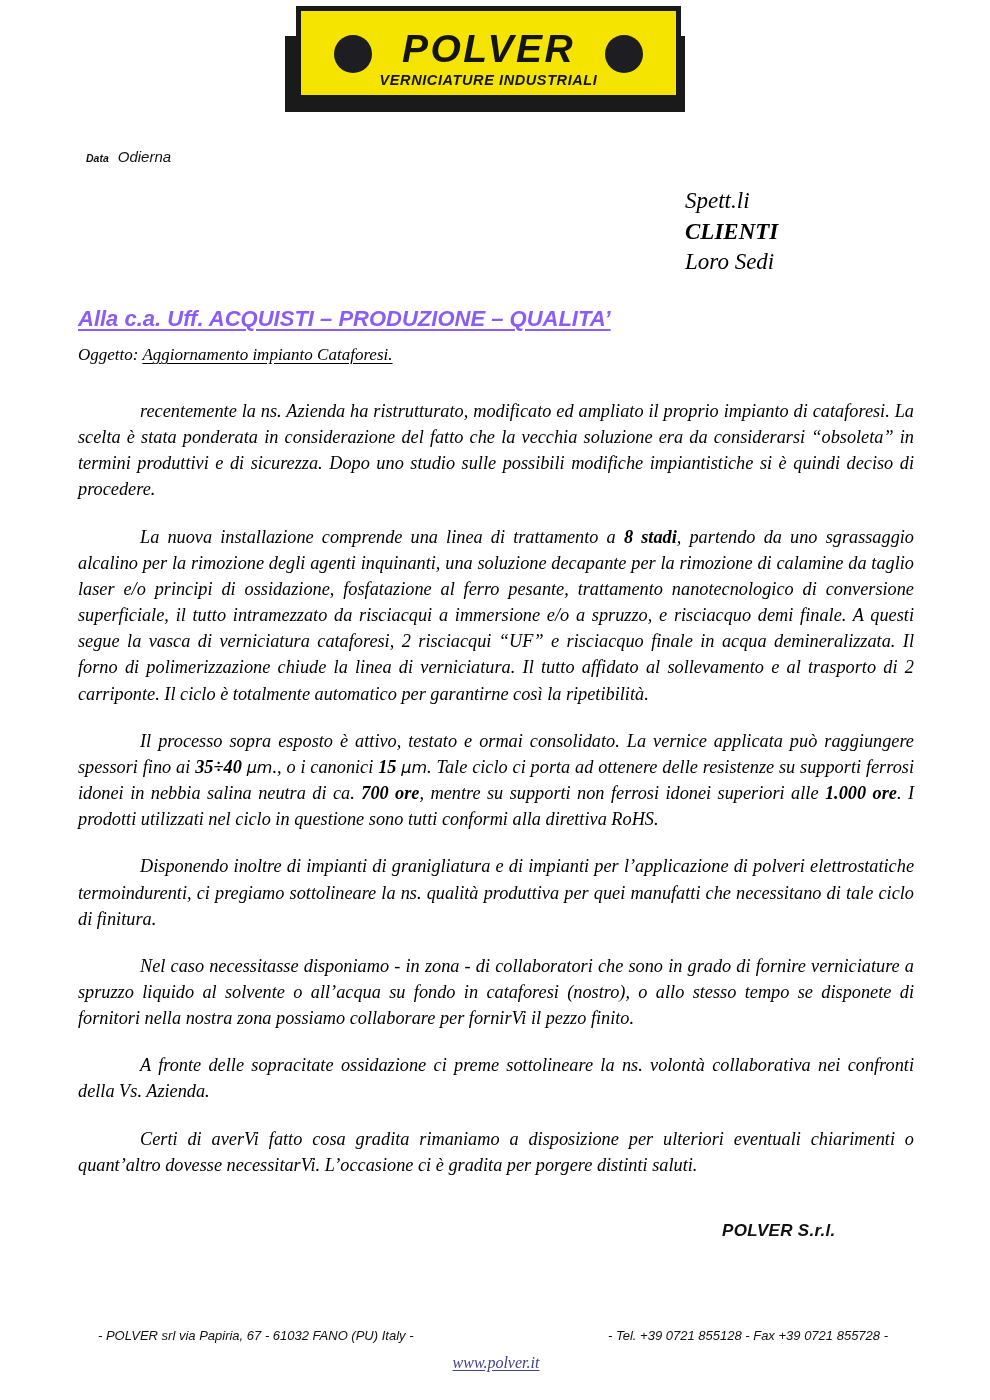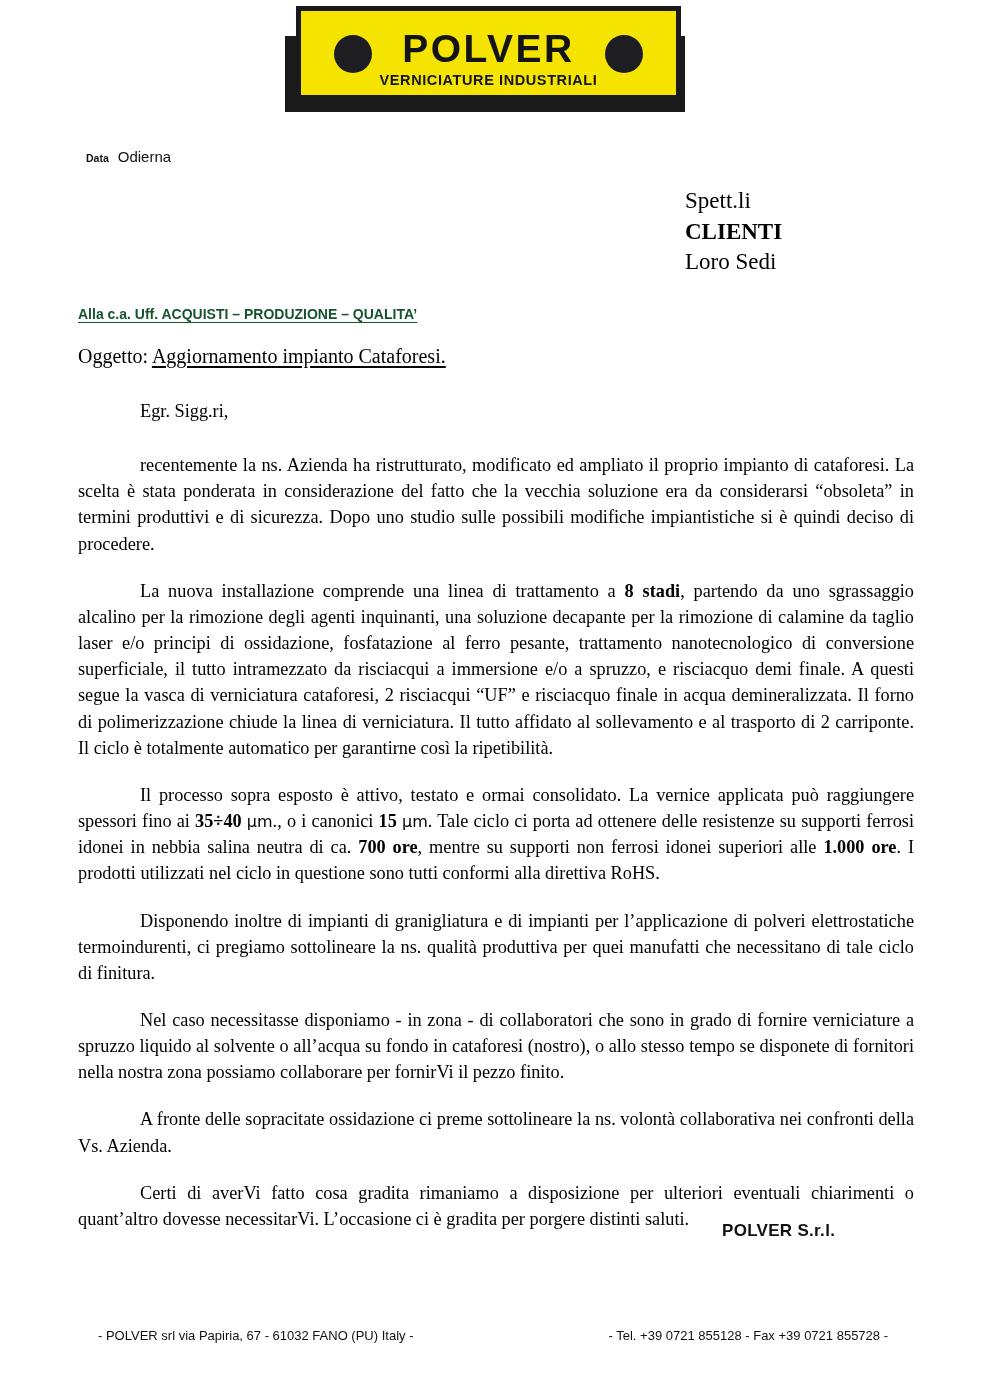--- a/index.html
+++ b/index.html
@@ -15,20 +15,21 @@
     font-family: "Liberation Serif", "DejaVu Serif", serif;
     color: #000000;
     overflow: hidden;
   }
 
   .page {
     position: relative;
     width: 990px;
     height: 1012px;
     box-sizing: border-box;
+    font-style: italic;
   }
 
   
   .logo-block {
     position: absolute;
     left: 285px;
     top: 6px;
     width: 410px;
     height: 110px;
   }
@@ -127,33 +128,33 @@
   }
   .recipient .bold { font-weight: bold; }
 
   
   .attn {
     position: absolute;
     left: 78px;
     top: 306px;
     font-family: "Liberation Sans", "DejaVu Sans", sans-serif;
     font-weight: bold;
-    font-size: 14px;
+    font-size: 22px;
     text-decoration: underline;
     text-underline-offset: 3px;
-    color: #14532d;
+    color: #8b5cf6;
     white-space: nowrap;
   }
 
   
   .subject {
     position: absolute;
     left: 78px;
     top: 345px;
-    font-size: 20px;
+    font-size: 17px;
     white-space: nowrap;
   }
   .subject .u {
     text-decoration: underline;
     text-underline-offset: 3px;
   }
 
   
   .body {
     position: absolute;
@@ -251,21 +252,20 @@
   </div>
 
   <div class="attn">Alla c.a. Uff. ACQUISTI – PRODUZIONE – QUALITA’</div>
 
   <div class="subject">
     <span>Oggetto: </span><span class="u">Aggiornamento impianto Cataforesi.</span>
   </div>
 
   <div class="body">
 
-    <p class="greeting">Egr. Sigg.ri,</p>
 
     <p>recentemente la ns. Azienda ha ristrutturato, modificato ed ampliato il proprio impianto di cataforesi. La scelta è stata ponderata in considerazione del fatto che la vecchia soluzione era da considerarsi “obsoleta” in termini produttivi e di sicurezza. Dopo uno studio sulle possibili modifiche impiantistiche si è quindi deciso di procedere.</p>
 
     <p><span>La nuova installazione comprende una linea di trattamento a </span><b>8 stadi</b><span>, partendo da uno sgrassaggio alcalino per la rimozione degli agenti inquinanti, una soluzione decapante per la rimozione di calamine da taglio laser e/o principi di ossidazione, fosfatazione al ferro pesante, trattamento nanotecnologico di conversione superficiale, il tutto intramezzato da risciacqui a immersione e/o a spruzzo, e risciacquo demi finale. A questi segue la vasca di verniciatura cataforesi, 2 risciacqui “UF” e risciacquo finale in acqua demineralizzata. Il forno di polimerizzazione chiude la linea di verniciatura. Il tutto affidato al sollevamento e al trasporto di 2 carriponte. Il ciclo è totalmente automatico per garantirne così la ripetibilità.</span></p>
 
     <p><span>Il processo sopra esposto è attivo, testato e ormai consolidato. La vernice applicata può raggiungere spessori fino ai </span><b>35÷40</b> <span class="mu">μm</span><span>., o i canonici </span><b>15</b> <span class="mu">μm</span><span>. Tale ciclo ci porta ad ottenere delle resistenze su supporti ferrosi idonei in nebbia salina neutra di ca. </span><b>700 ore</b><span>, mentre su supporti non ferrosi idonei superiori alle </span><b>1.000 ore</b><span>. I prodotti utilizzati nel ciclo in questione sono tutti conformi alla direttiva RoHS.</span></p>
 
     <p>Disponendo inoltre di impianti di granigliatura e di impianti per l’applicazione di polveri elettrostatiche termoindurenti, ci pregiamo sottolineare la ns. qualità produttiva per quei manufatti che necessitano di tale ciclo di finitura.</p>
 
     <p>Nel caso necessitasse disponiamo - in zona - di collaboratori che sono in grado di fornire verniciature a spruzzo liquido al solvente o all’acqua su fondo in cataforesi (nostro), o allo stesso tempo se disponete di fornitori nella nostra zona possiamo collaborare per fornirVi il pezzo finito.</p>
@@ -276,15 +276,18 @@
 
   </div>
 
   <div class="signature">POLVER S.r.l.</div>
 
   <div class="footer">
     <div class="footer-line">
       <span class="footer-addr">- POLVER srl via Papiria, 67 - 61032 FANO (PU) Italy -</span>
       <span class="footer-tel">- Tel. +39 0721 855128 - Fax +39 0721 855728 -</span>
     </div>
+    <div class="footer-web">
+      <span>www.polver.it</span>
+    </div>
   </div>
 
 </div>
 
 </body></html>

